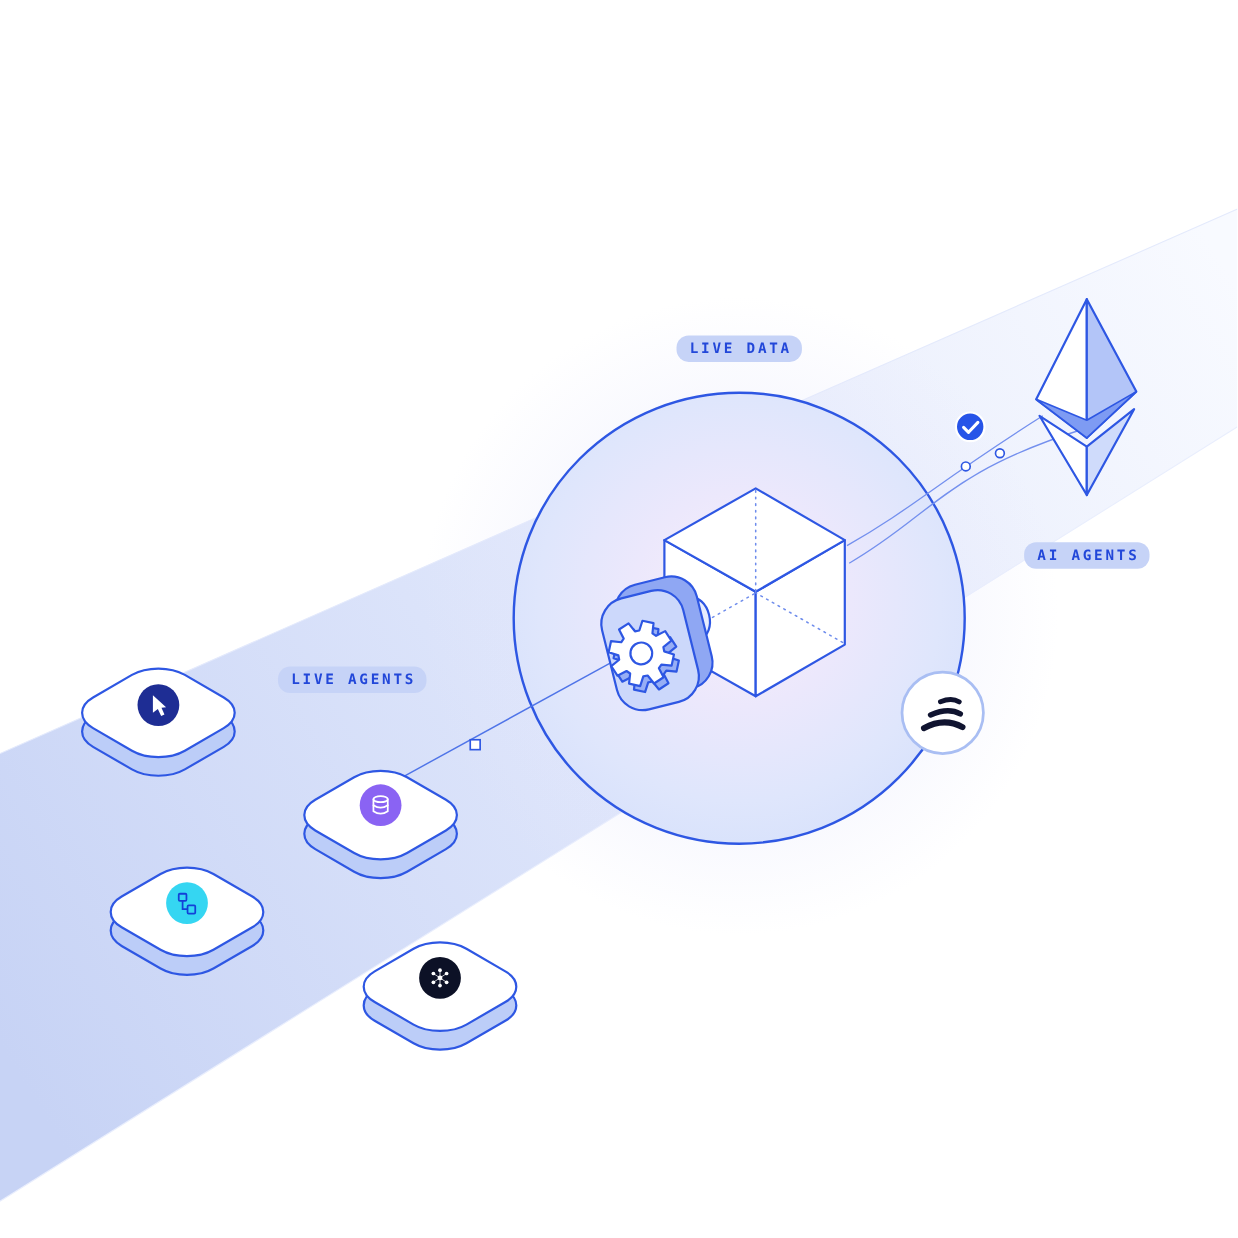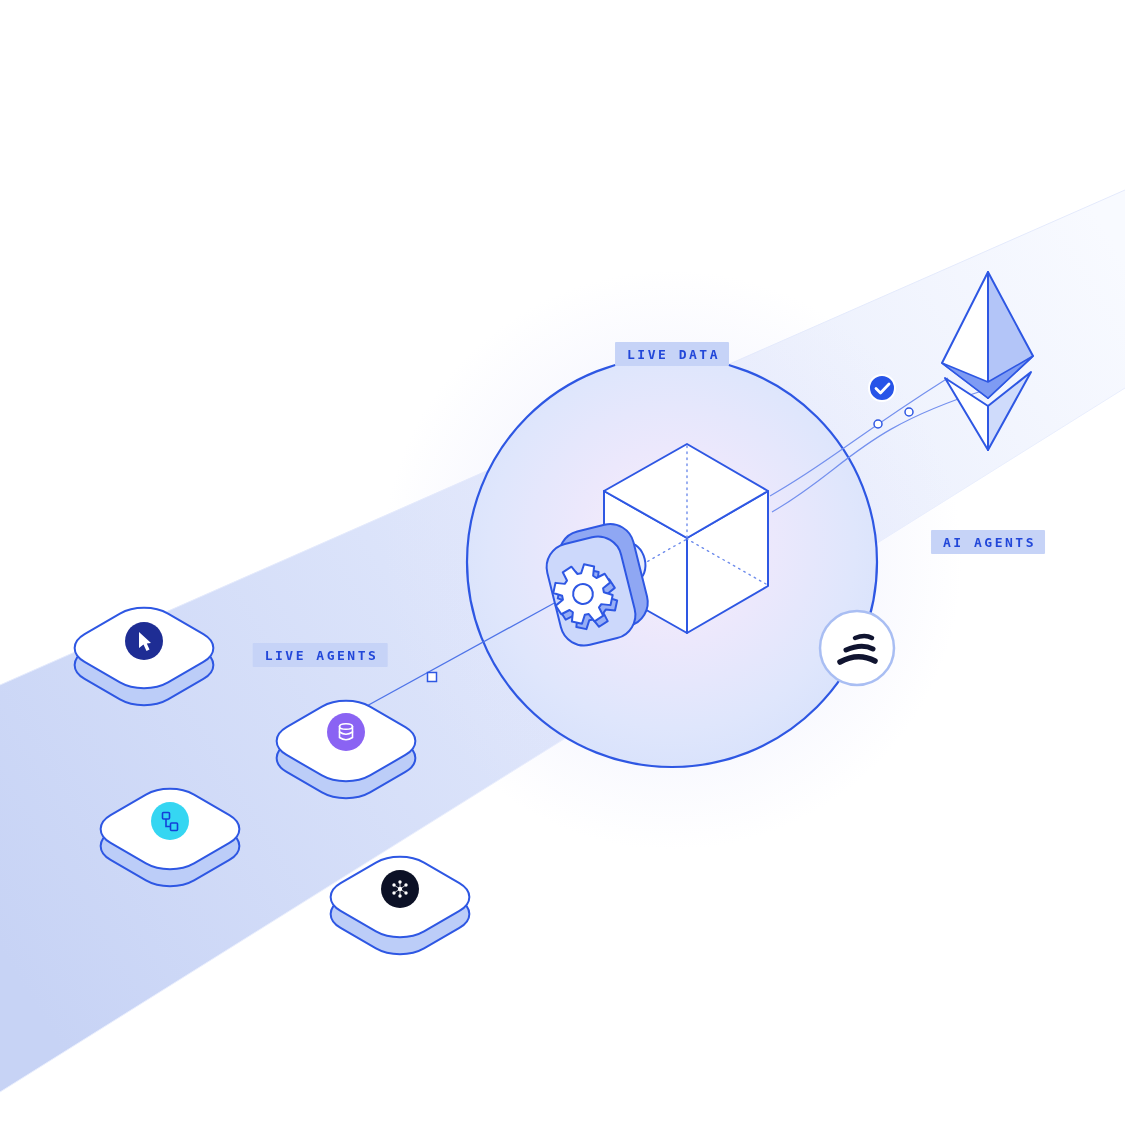--- a/index.html
+++ b/index.html
@@ -3,21 +3,21 @@
 <meta charset="utf-8">
 <style>
   html,body{margin:0;padding:0;background:#ffffff;}
   .stage{position:relative;width:1125px;height:1125px;background:#ffffff;overflow:hidden;
          font-family:"DejaVu Sans Mono","Liberation Mono",monospace;}
   .stage svg{position:absolute;left:0;top:0;}
   .pill{position:absolute;transform:translate(-50%,-50%);
         background:#c6d3f7;color:#2247d9;
         font-family:"DejaVu Sans Mono","Liberation Mono",monospace;
         font-size:13px;font-weight:bold;letter-spacing:2.5px;
-        padding:5px 9px 4px 12px;border-radius:1px;white-space:nowrap;margin-top:37px;}
+        padding:5px 9px 4px 12px;border-radius:11px;white-space:nowrap;}
 </style>
 </head>
 <body>
 
 <div class="stage">
 
 <svg width="1125" height="1125" viewBox="0 0 1125 1125">
   <defs>
     <linearGradient id="bandGrad" gradientUnits="userSpaceOnUse" x1="0" y1="950" x2="1125" y2="260">
       <stop offset="0" stop-color="#c7d3f5"></stop>

